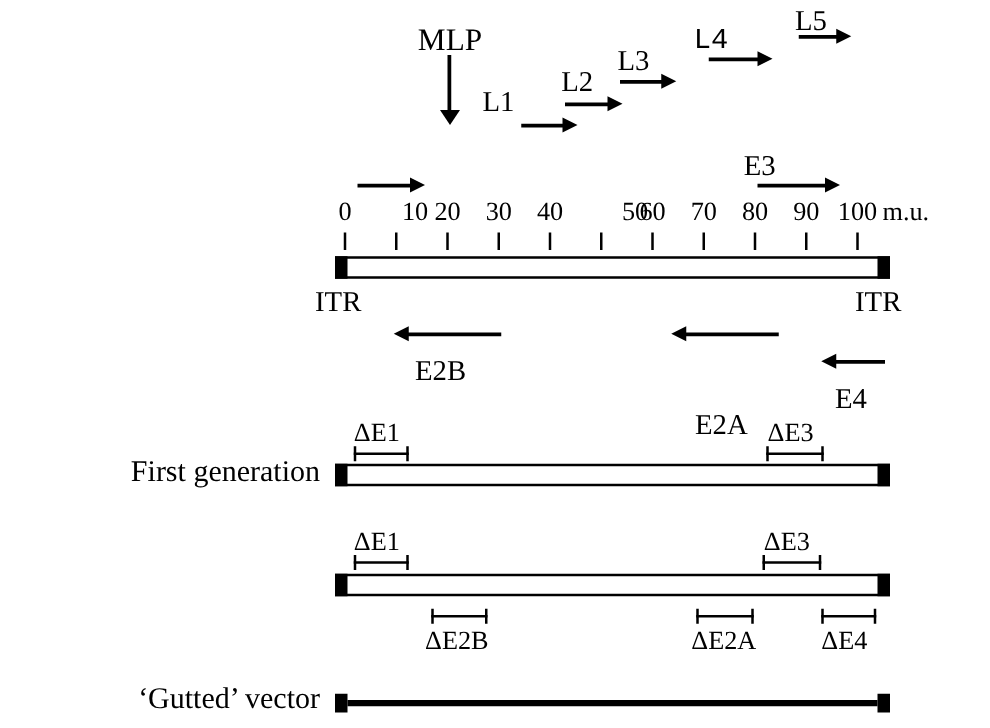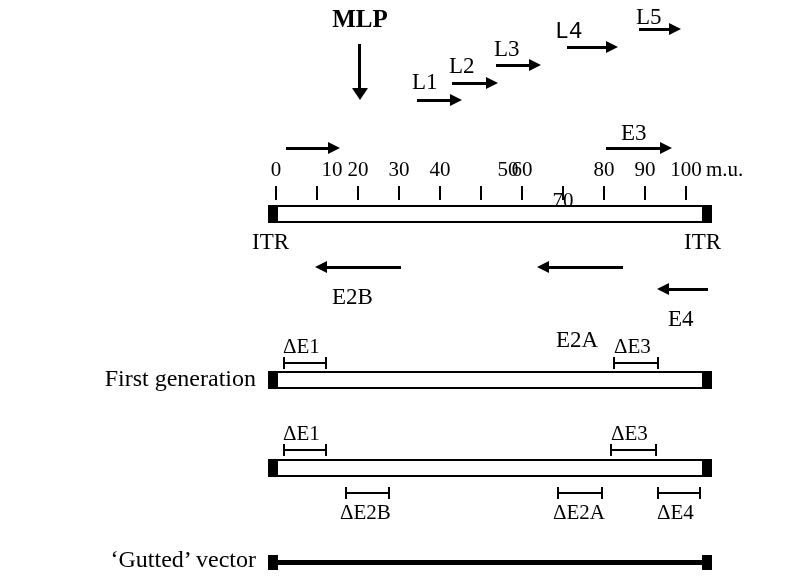--- a/index.html
+++ b/index.html
@@ -54,27 +54,27 @@
   .f21 { font-size:21px; }
   .f23 { font-size:23px; }
   .f25 { font-size:25px; }
   .f28 { font-size:24px; }
 </style>
 </head>
 <body>
 
 <div class="fig">
 
-  <div class="lbl c f25" style="left:322px; top:4px; width:76px;font-weight:bold;">MLP</div>
+  <div class="lbl c f25" style="left:322px; top:18px; width:76px;">MLP</div>
   <div class="varrow" style="left:352px; top:44px; height:56px;">
       <i class="vshaft"></i>
       <i class="vhead"></i>
     </div>
 
-  <div class="lbl f23" style="left:412px; top:68px;">L1</div>
+  <div class="lbl f23" style="left:386px; top:68px;">L1</div>
   <div class="harrow right" style="left:417px; top:94px; width:45px;">
       <i class="shaft"></i>
       <i class="head"></i>
     </div>
 
   <div class="lbl f23" style="left:449px; top:52px;">L2</div>
   <div class="harrow right" style="left:452px; top:77px; width:46px;">
       <i class="shaft"></i>
       <i class="head"></i>
     </div>
@@ -95,34 +95,34 @@
   <div class="harrow right" style="left:639px; top:23px; width:42px;">
       <i class="shaft"></i>
       <i class="head"></i>
     </div>
 
   <div class="harrow right" style="left:286px; top:142px; width:54px;">
       <i class="shaft"></i>
       <i class="head"></i>
     </div>
 
-  <div class="lbl f23" style="left:621px; top:119px;">E3</div>
+  <div class="lbl f23" style="left:595px; top:119px;">E3</div>
   <div class="harrow right" style="left:606px; top:142px; width:66px;">
       <i class="shaft"></i>
       <i class="head"></i>
     </div>
 
   <span class="rnum" style="left:254px;">0</span>
   <span class="rnum" style="left:310px;">10</span>
   <span class="rnum" style="left:336px;">20</span>
   <span class="rnum" style="left:377px;">30</span>
   <span class="rnum" style="left:418px;">40</span>
   <span class="rnum" style="left:486px;">50</span>
   <span class="rnum" style="left:500px;">60</span>
-  <span class="rnum" style="left:541px;margin-top:31px;">70</span>
+  <span class="rnum" style="left:541px;">70</span>
   <span class="rnum" style="left:582px;">80</span>
   <span class="rnum" style="left:623px;">90</span>
   <span class="rnum" style="left:664px;">100</span>
   <span class="lbl f21" style="left:706px; top:157px;text-align:center;">m.u.</span>
 
   <i class="rtick" style="left:275px;"></i>
   <i class="rtick" style="left:316px;"></i>
   <i class="rtick" style="left:357px;"></i>
   <i class="rtick" style="left:398px;"></i>
   <i class="rtick" style="left:439px;"></i>

